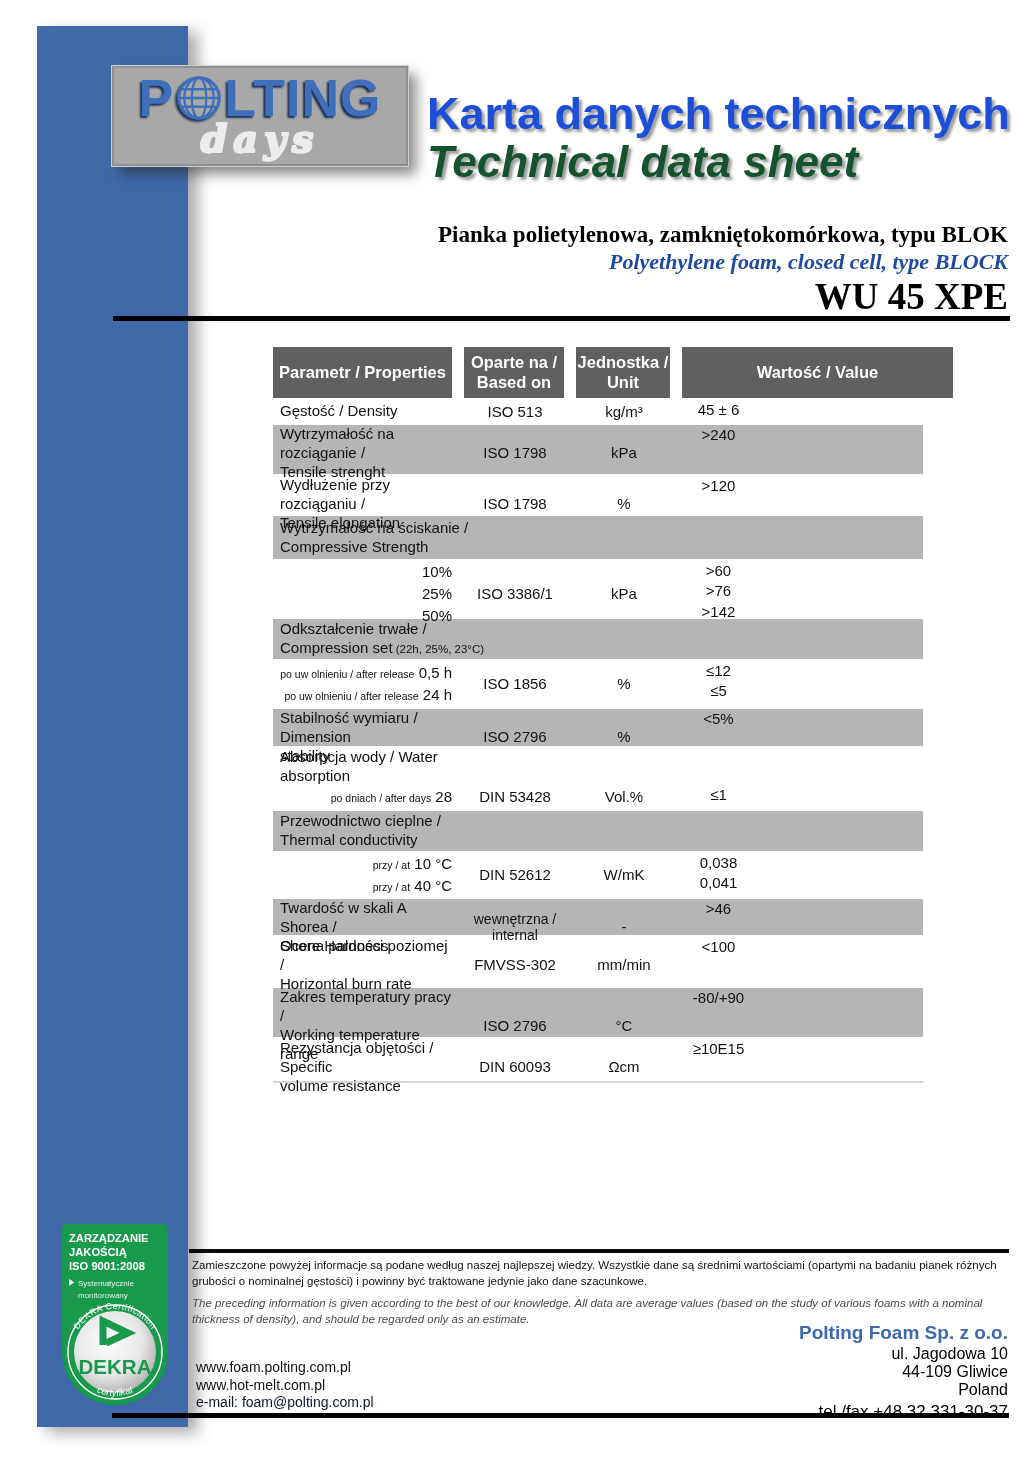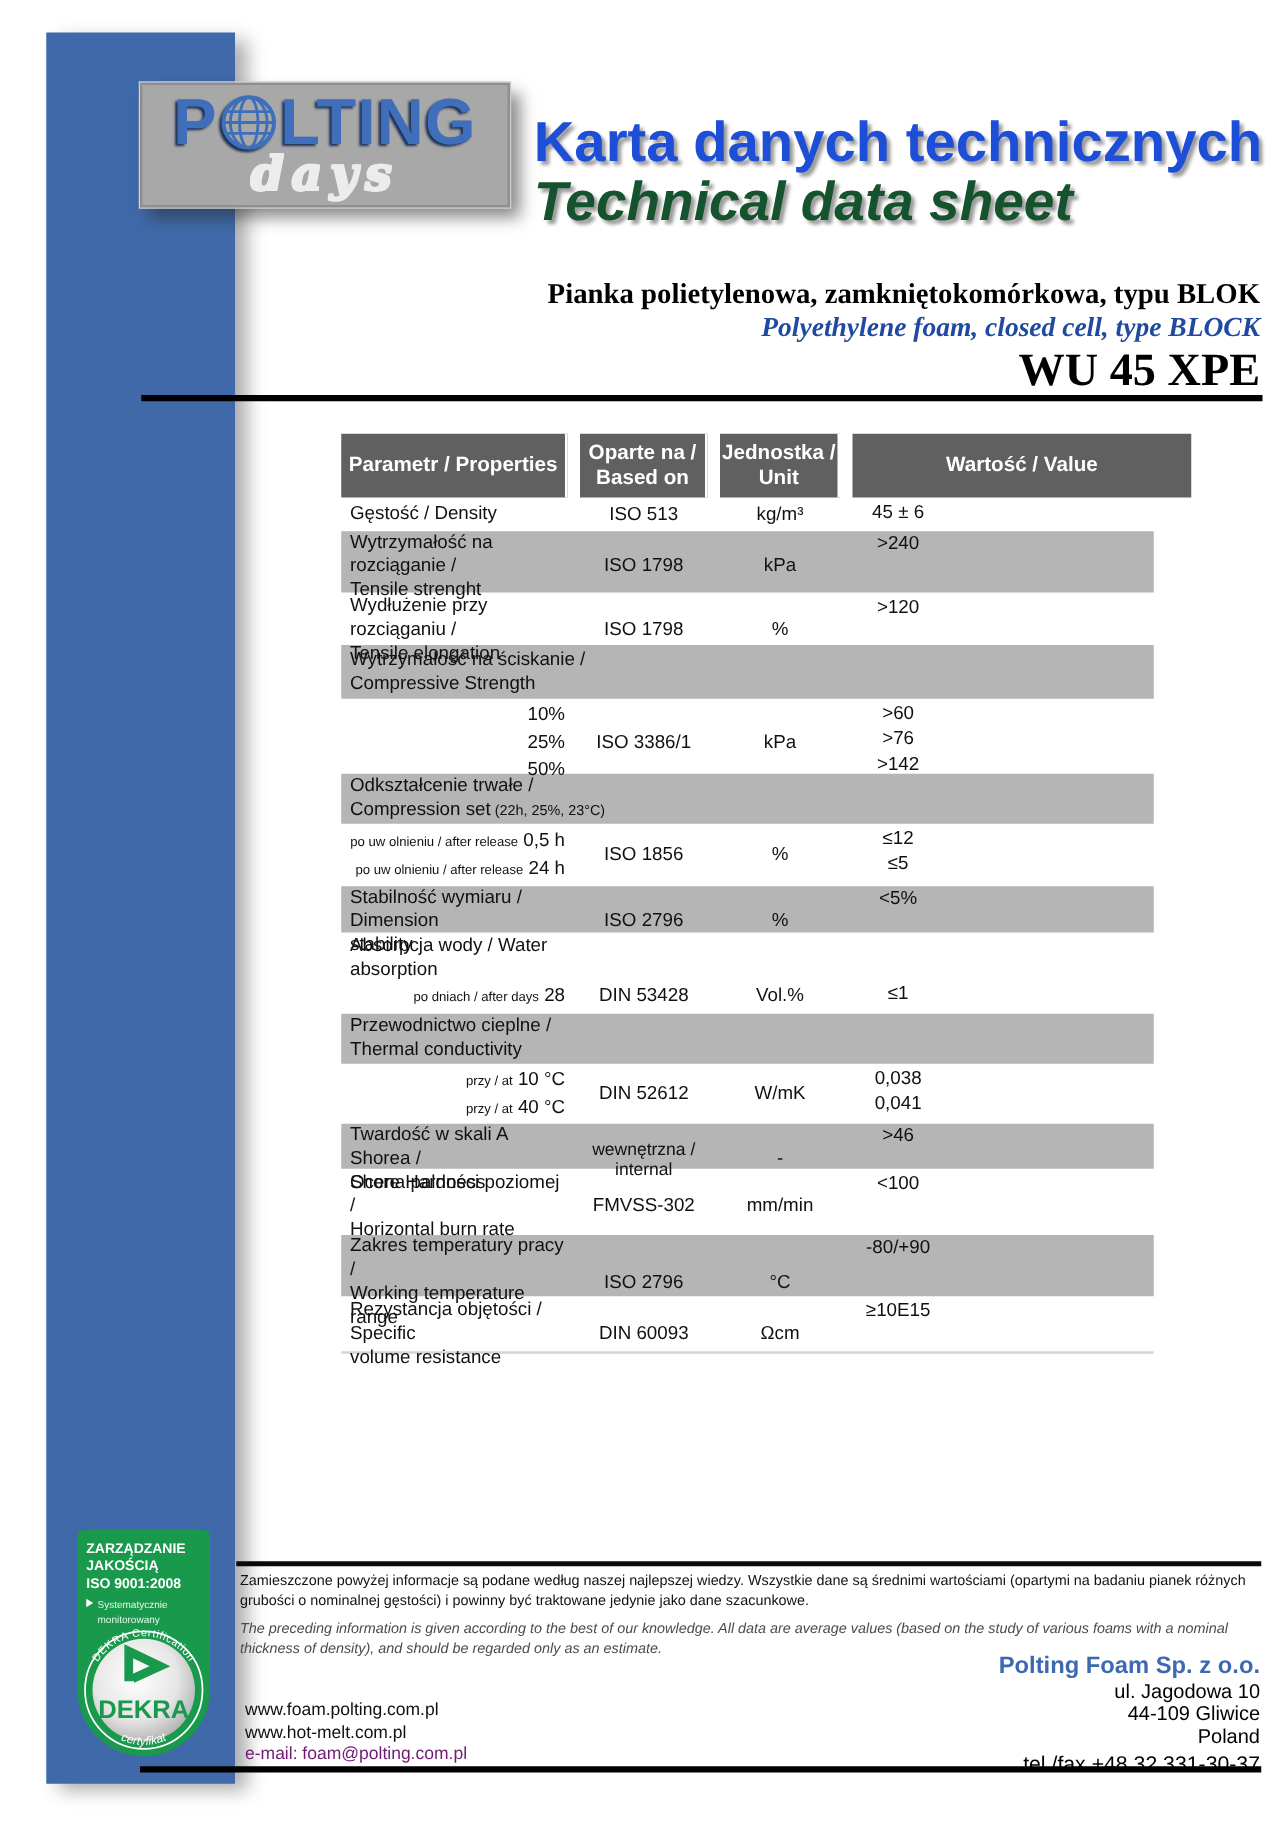--- a/index.html
+++ b/index.html
@@ -74,21 +74,21 @@
   .disc-pl { font-size:11.5px; line-height:1.35; color:#111; }
   .disc-en { margin-top:7px; font-size:11.5px; line-height:1.35; color:#4a4a4a; font-style:italic; }
 
   .contact-right { position:absolute; right:16px; top:1322px; text-align:right; line-height:1.12; }
   .company { color:#3c69b0; font-weight:bold; font-size:19px; margin-bottom:2px; }
   .addr    { font-size:16px; color:#000; }
   .phone   { font-size:17px; color:#000; margin-top:3px; }
 
   .links { position:absolute; left:196px; top:1360px; font-size:14px; line-height:1.12; }
   .links div { margin-bottom:2px; }
-  .email { color:#701a75; }
+  .email { color:#0f172a; }
 
   
   .badge { position:absolute; left:59px; top:1224px; width:112px; height:184px; }
   .badge text { font-family:"Liberation Sans", sans-serif; }
 </style>
 </head>
 <body>
 
 <div class="page">
 

